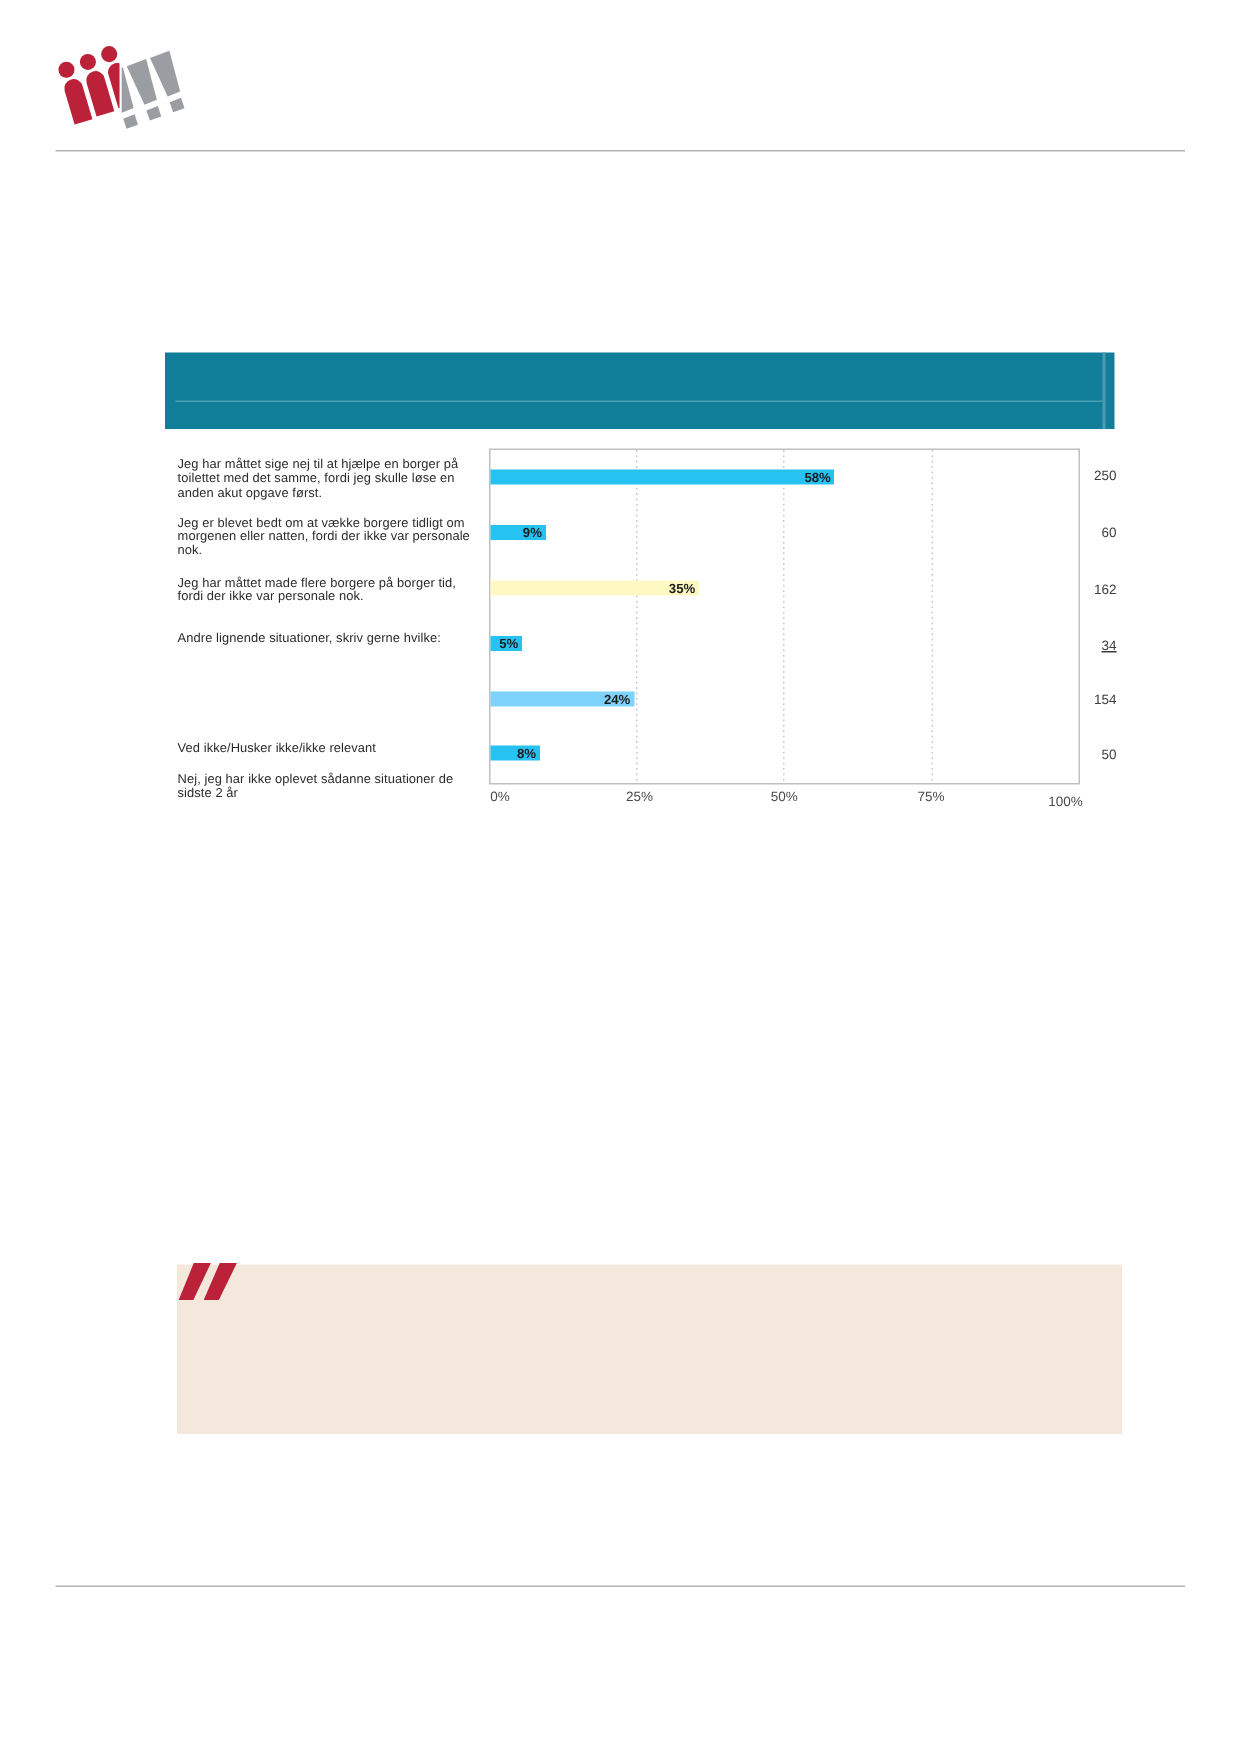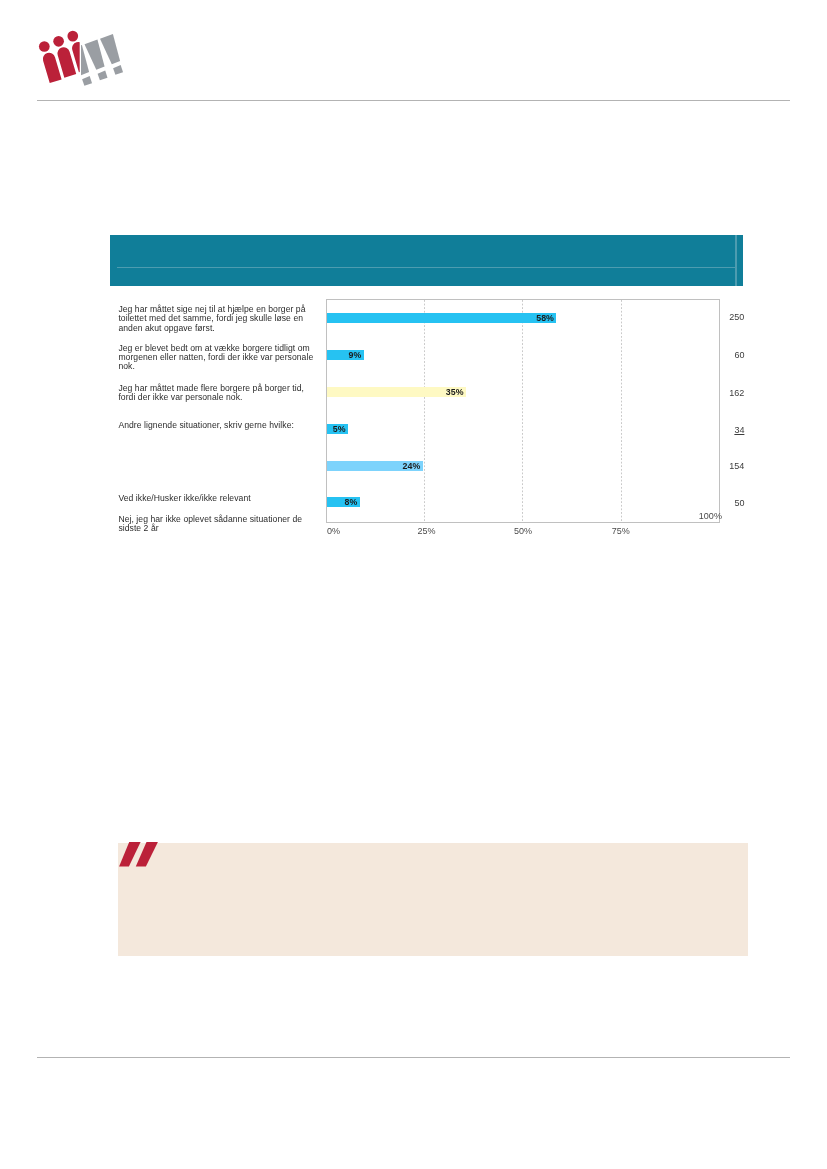--- a/index.html
+++ b/index.html
@@ -113,21 +113,21 @@
             <div class="bar" style="left: -0.3px; top: 196.9px; width: 32.648px; background: rgb(38, 194, 242);">
               <span>8%</span>
             </div>
           </div>
       </div>
       <div id="xticks">
           <div class="xtick" style="left: 216.5px; width: 60px; text-align: left; top: 240.2px;">0%</div>
           <div class="xtick" style="left: 286px; width: 60px; text-align: center; top: 240.2px;">25%</div>
           <div class="xtick" style="left: 382.5px; width: 60px; text-align: center; top: 240.2px;">50%</div>
           <div class="xtick" style="left: 480.25px; width: 60px; text-align: center; top: 240.2px;">75%</div>
-          <div class="xtick" style="left: 551.5px; width: 60px; text-align: right; top: 225px;">100%</div>
+          <div class="xtick" style="left: 551.5px; width: 60px; text-align: right; top: 243px;">100%</div>
         </div>
       <div id="counts">
           <div class="count" style="top: 26.2px;">250</div>
           <div class="count" style="top: 64.4px;">60</div>
           <div class="count" style="top: 102px;">162</div>
           <div class="count" style="top: 139.3px; text-decoration: underline;">34</div>
           <div class="count" style="top: 175.3px;">154</div>
           <div class="count" style="top: 212.2px;">50</div>
         </div>
     </div>

